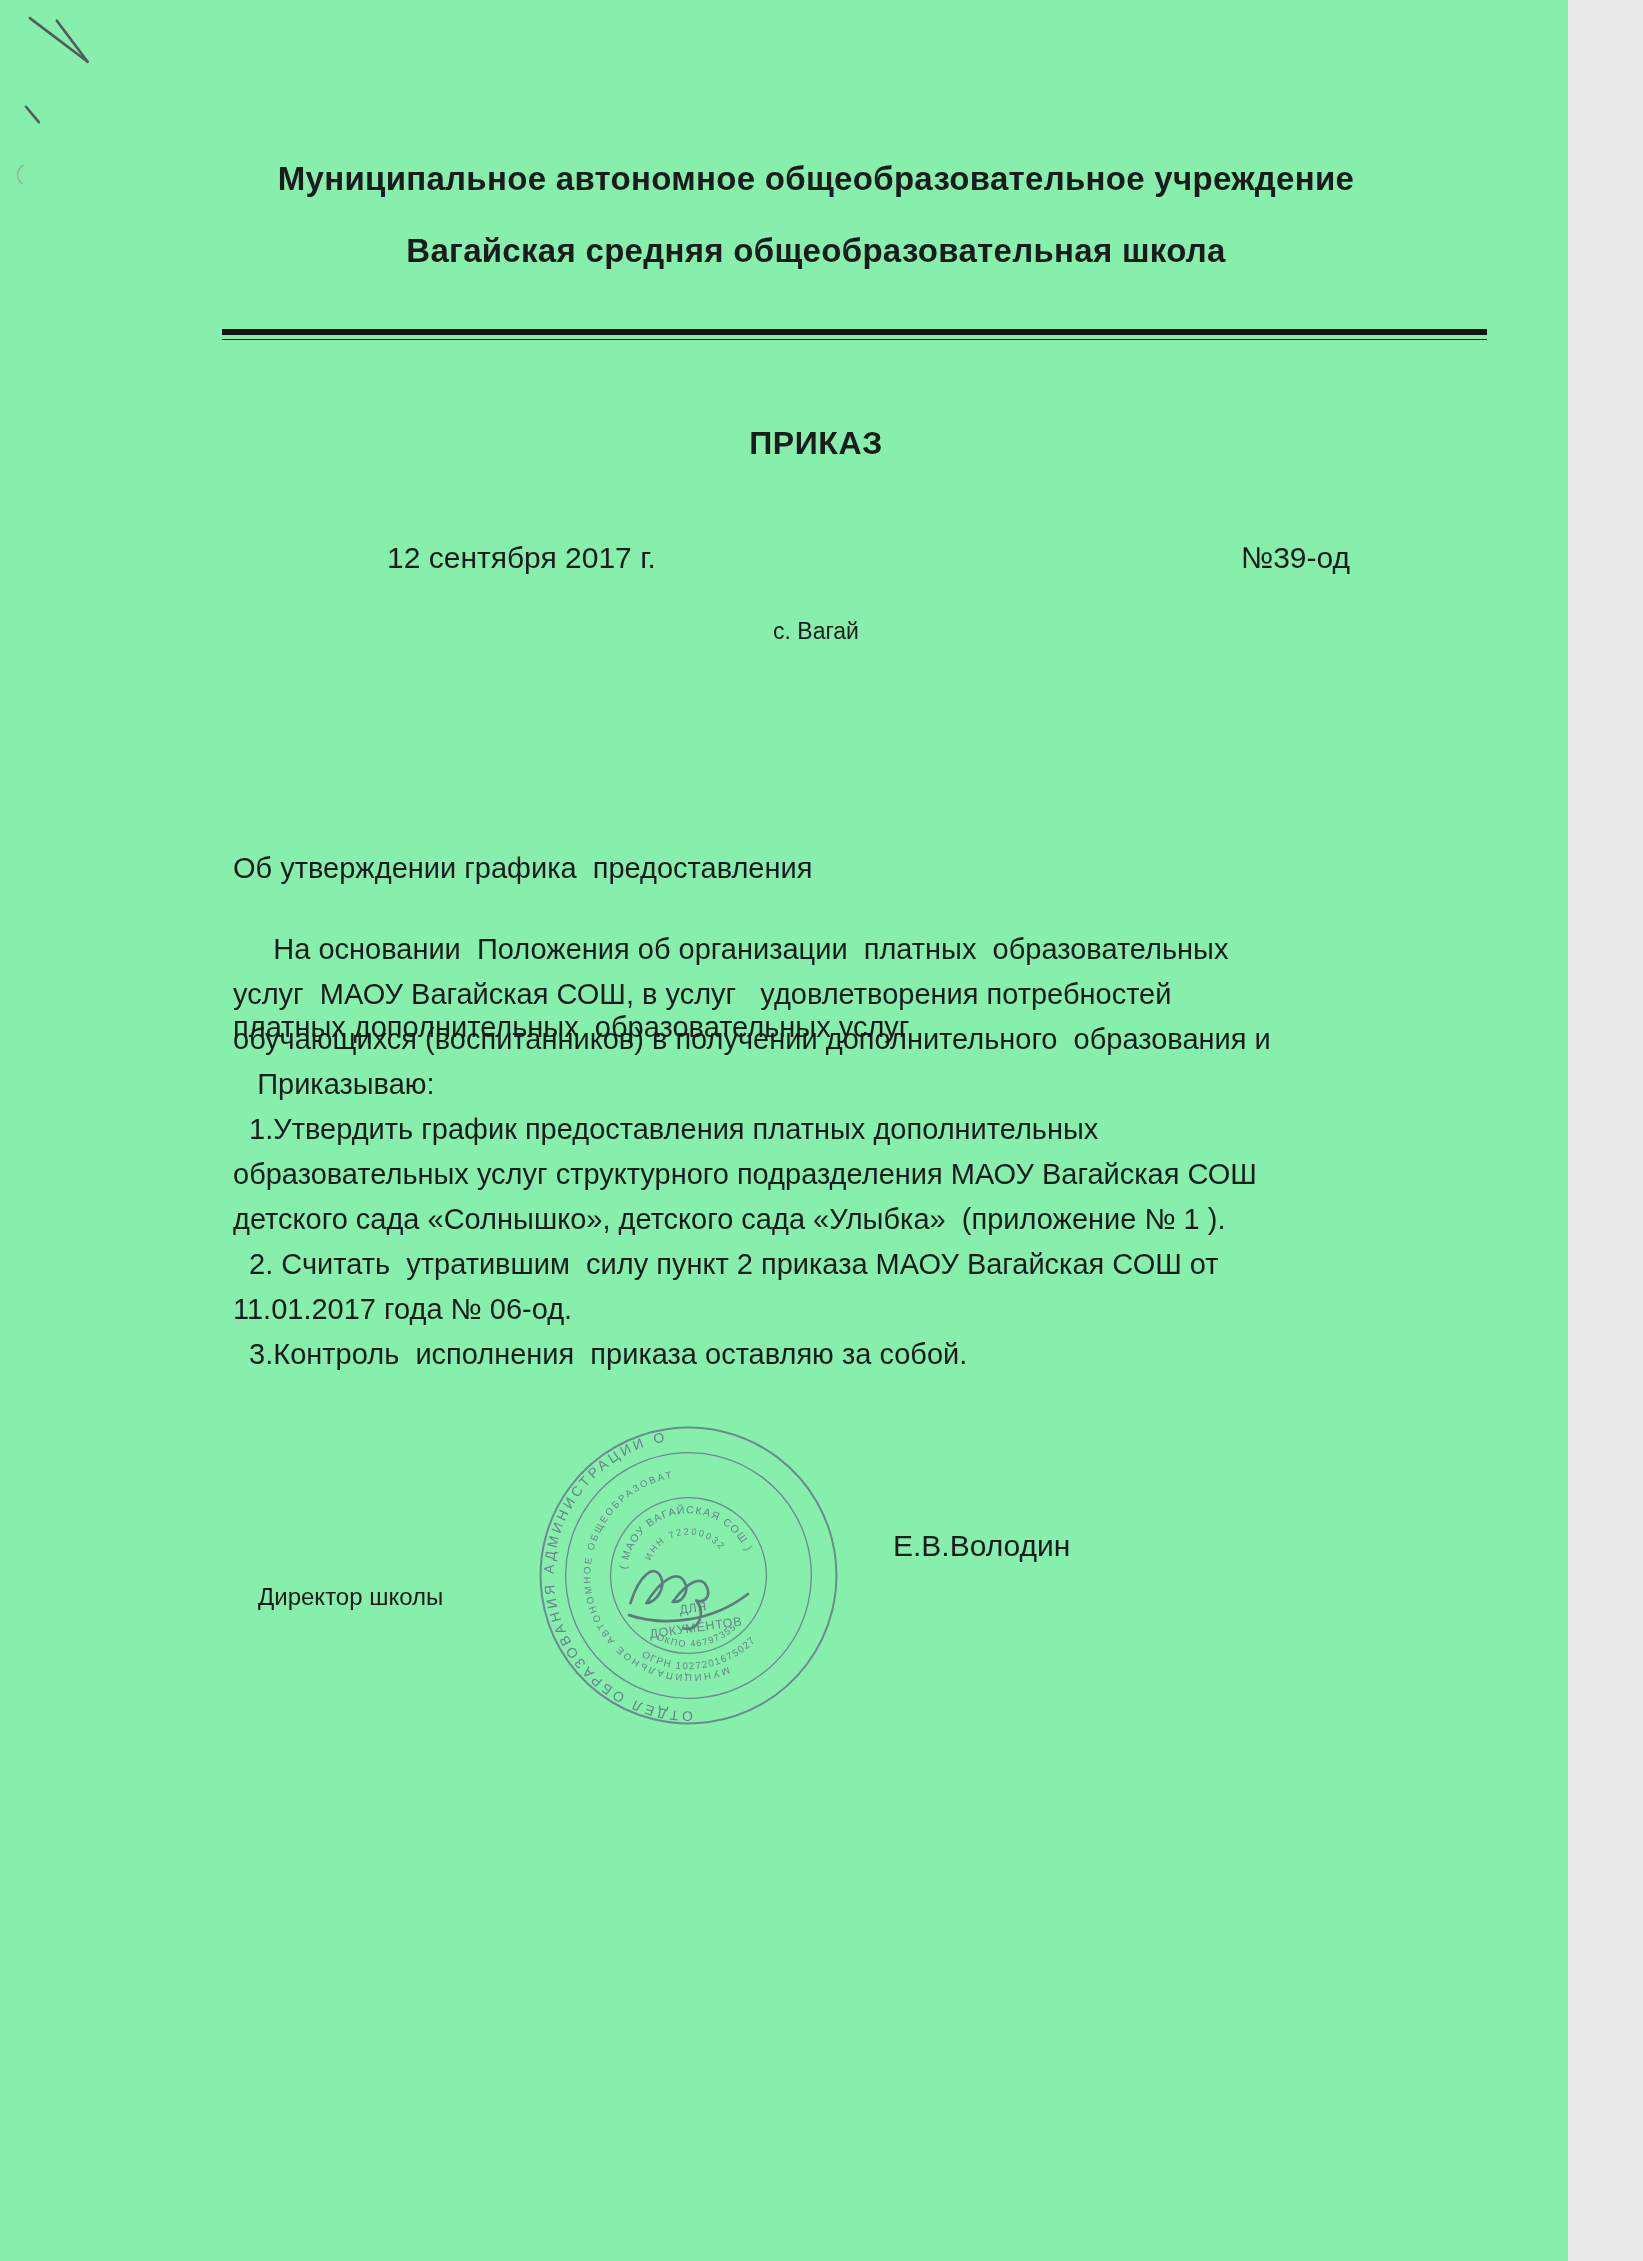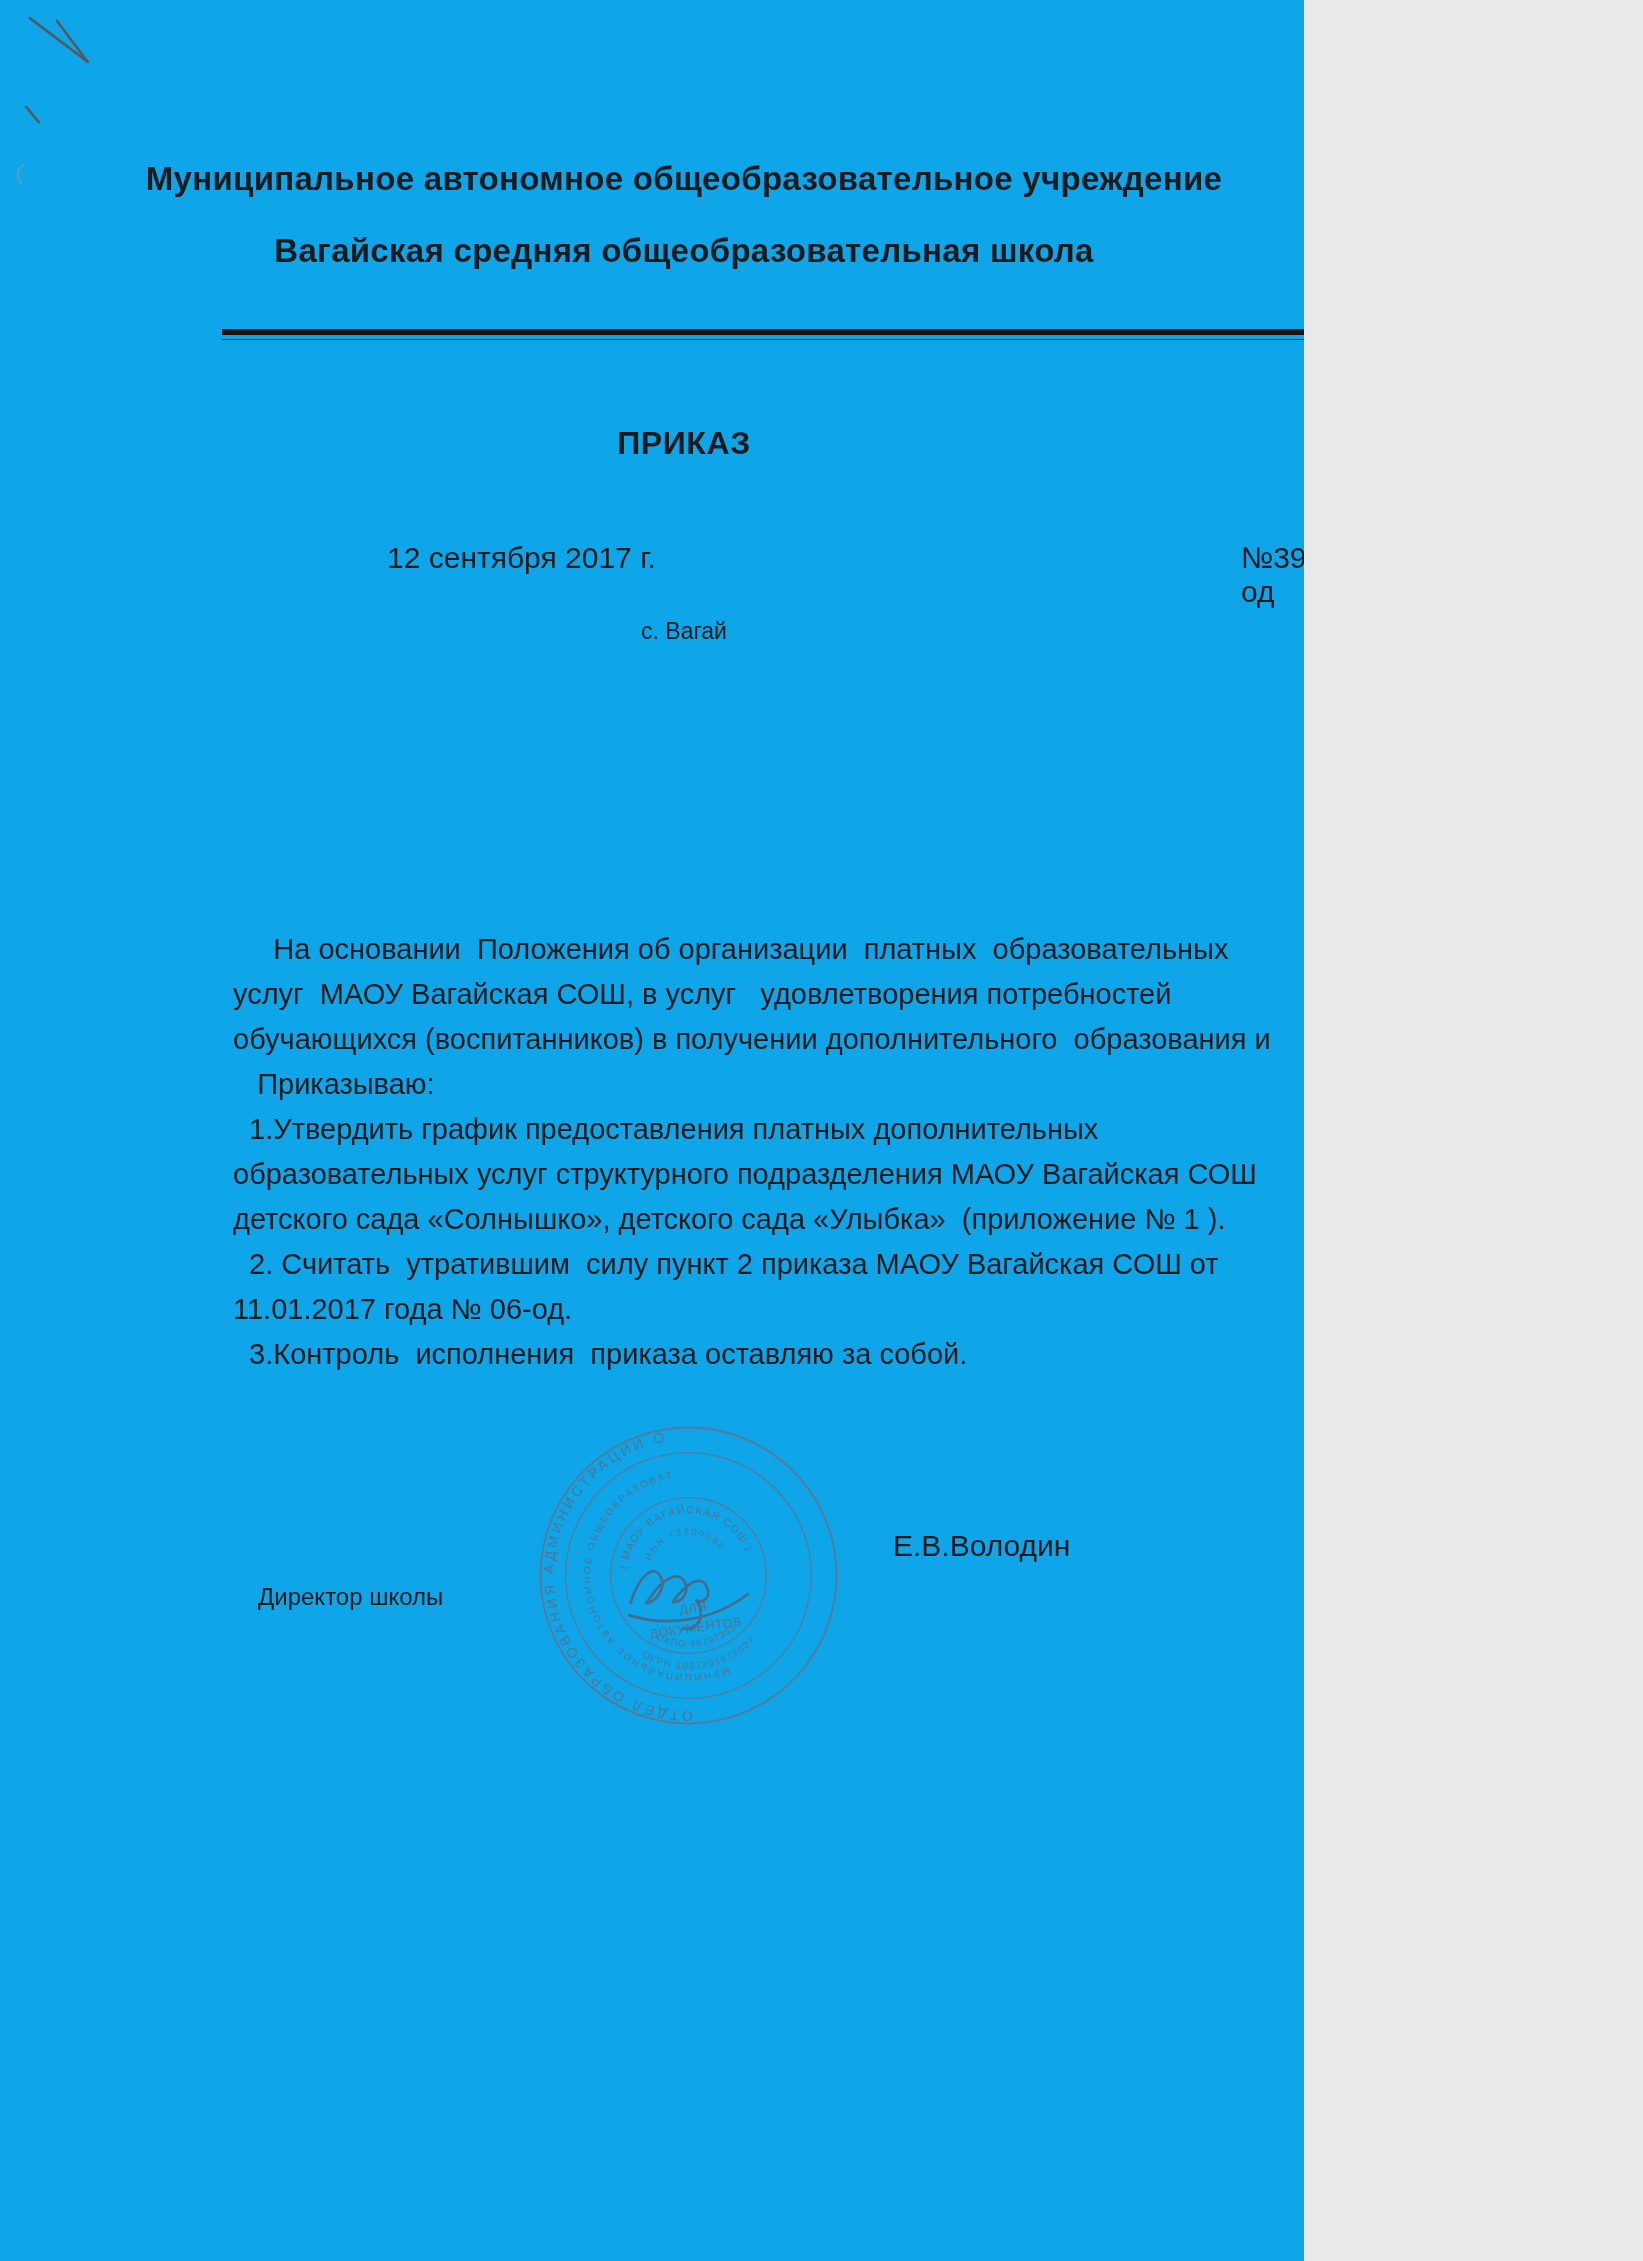--- a/index.html
+++ b/index.html
@@ -3,22 +3,22 @@
 <meta charset="utf-8">
 <style>
   html, body { margin: 0; padding: 0; }
   body {
     width: 1644px; height: 2261px;
     background: #e9e9e9;
     font-family: "Liberation Sans", sans-serif;
   }
   .page {
     position: relative;
-    width: 1304px; height: 2261px;
-    background: #0ea5e9;
+    width: 1568px; height: 2261px;
+    background: #86efac;
     color: #1b1b1d;
     overflow: hidden;
   }
   .centered { position: absolute; left: 64px; right: 0; text-align: center; }
   .hdr { font-size: 33px; font-weight: 700; letter-spacing: 0.3px; }
   .hdr1 { top: 160px; }
   .hdr2 { top: 232px; }
   .rule-wrap { position: absolute; left: 222px; width: 1265px; top: 329px; }
   .rule-thick { height: 6.4px; background: #141414; }
   .rule-thin  { height: 1.9px;  background: #141414; margin-top: 3.2px; }
@@ -78,20 +78,24 @@
   <div class="rule-wrap">
     <div class="rule-thick"></div>
     <div class="rule-thin"></div>
   </div>
 
   <div class="centered doc-title">ПРИКАЗ</div>
   <div class="date-line">12 сентября 2017 г.</div>
   <div class="num-line">№39-од</div>
   <div class="centered place">с. Вагай</div>
 
+  <div class="subject">
+    <div>Об утверждении графика  предоставления</div>
+    <div>платных дополнительных  образовательных услуг</div>
+  </div>
 
   <div class="body-text">
     <div>     На основании  Положения об организации  платных  образовательных</div>
     <div>услуг  МАОУ Вагайская СОШ, в услуг   удовлетворения потребностей</div>
     <div>обучающихся (воспитанников) в получении дополнительного  образования и</div>
     <div>   Приказываю:</div>
     <div>  1.Утвердить график предоставления платных дополнительных</div>
     <div>образовательных услуг структурного подразделения МАОУ Вагайская СОШ</div>
     <div>детского сада «Солнышко», детского сада «Улыбка»  (приложение № 1 ).</div>
     <div>  2. Считать  утратившим  силу пункт 2 приказа МАОУ Вагайская СОШ от</div>

